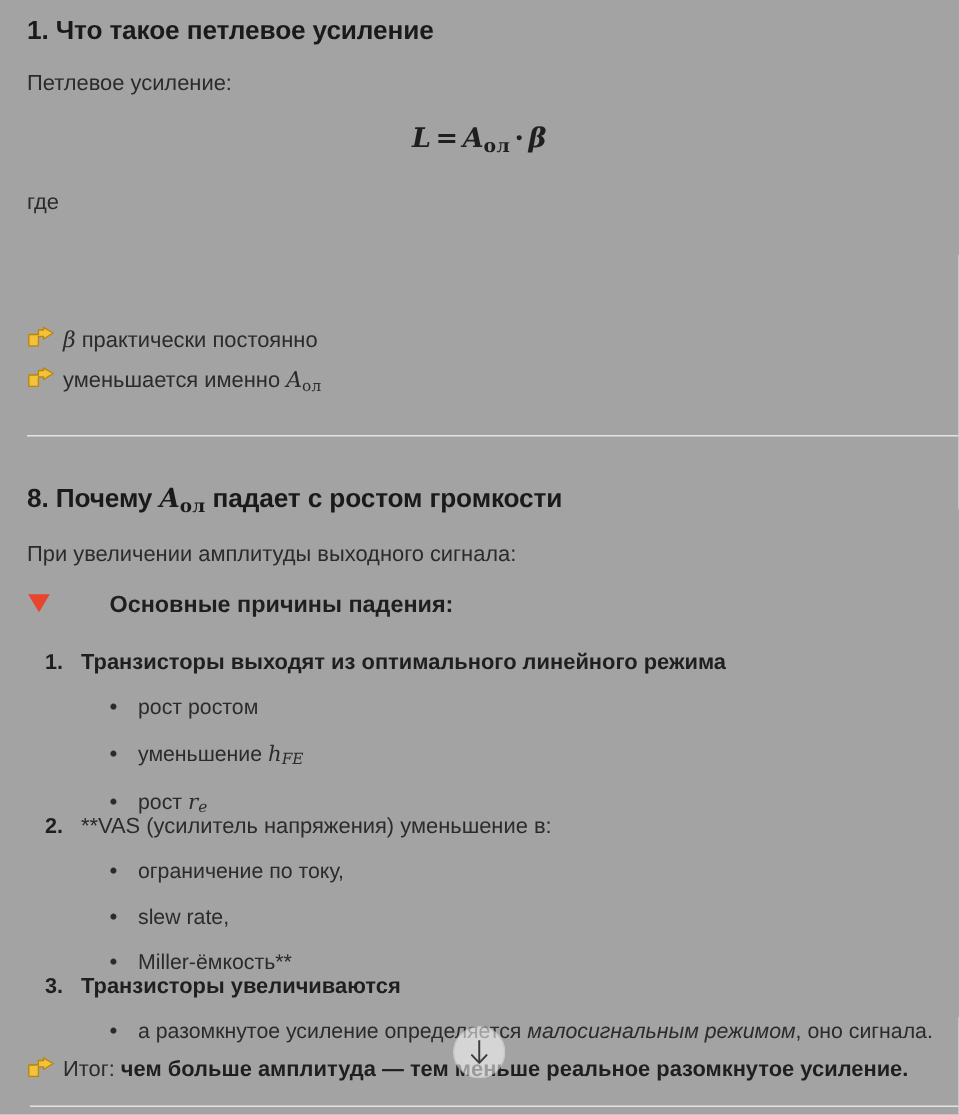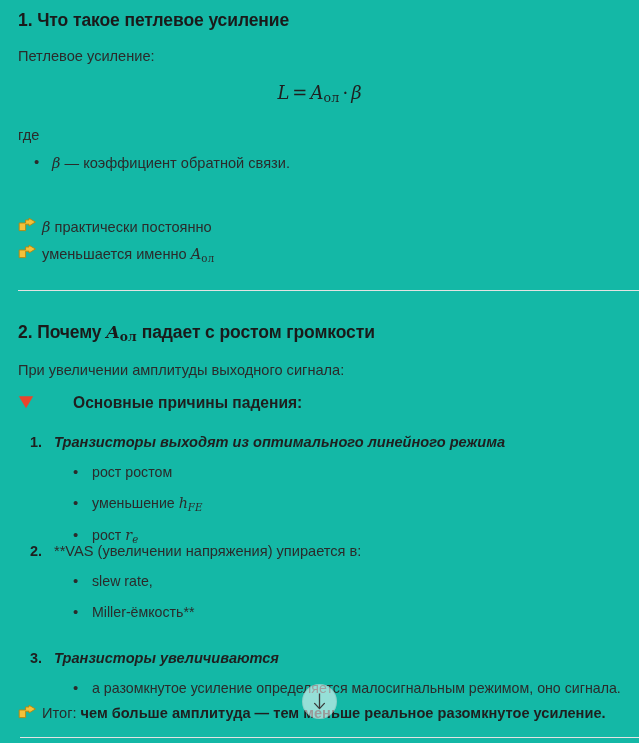--- a/index.html
+++ b/index.html
@@ -14,21 +14,21 @@
     overflow: hidden;
     font-family: "Liberation Sans", "DejaVu Sans", sans-serif;
     color: #1f1f1f;
     -webkit-font-smoothing: antialiased;
   }
 
   #page {
     position: relative;
     width: 639px;
     height: 743px;
-    background: #14b8a6;
+    background: #a3a3a3;
     padding: 0 14px 0 18px;
   }
 
   
   h2.section-heading {
     font-size: 17.5px;
     font-weight: bold;
     color: #1a1a1a;
     margin: 0;
     padding: 0;
@@ -67,20 +67,21 @@
   .math .beta {
     font-family: "DejaVu Serif", "Liberation Serif", serif;
     font-style: italic;
   }
 
   .display-formula {
     text-align: center;
     font-size: 18px;
     margin: 0;
     padding: 0;
+    font-weight: bold;
   }
   .display-formula .math { font-size: 18px; }
 
   
   ul.bullets {
     list-style: none;
     margin: 0;
     padding: 0;
   }
   ul.bullets > li {
@@ -137,21 +138,21 @@
     color: #2b2b2b;
   }
   ol.numbered > li.num-item > .num-marker {
     position: absolute;
     left: 12px;
     top: 0;
     font-weight: bold;
     font-size: 14.4px;
     color: #1f1f1f;
   }
-  .num-text-bold { font-weight: bold; color: #1f1f1f; font-style: italic; }
+  .num-text-bold { font-weight: bold; color: #1f1f1f; }
   .num-text-reg  { font-weight: normal; color: #2b2b2b; }
 
   
   .callout {
     display: flex;
     align-items: flex-start;
     font-size: 14.6px;
     color: #2b2b2b;
     line-height: 1.45;
   }
@@ -182,21 +183,21 @@
 
   
   hr.rule {
     border: 0;
     border-top: 1px solid #e3e3e3;
     margin: 0;
     height: 0;
   }
 
   .bold { font-weight: bold; color: #1f1f1f; }
-  .ital { }
+  .ital { font-style: italic; }
 
   
   .scroll-down-btn {
     position: absolute;
     left: 302px;
     top: 684px;
     width: 35px;
     height: 35px;
     border-radius: 50%;
     background: rgba(255,255,255,0.55);
@@ -222,23 +223,20 @@
 
   <div class="display-formula abs" style="left:18px; top:82px; width:603px;">
     <span class="math">
       <span>L</span><span class="op">=</span><span>A</span><span class="sub">ол</span><span class="op">·</span><span class="beta">β</span>
     </span>
   </div>
 
   <p class="para abs" style="left:18px; top:125px;">где</p>
 
   <ul class="bullets abs" style="left:18px; top:152px; width:560px;">
-    <li>
-      <span class="math beta">β</span><span> — коэффициент обратной связи.</span>
-    </li>
   </ul>
 
   <div class="callout abs" style="left:18px; top:216px; width:560px;">
     <span class="emoji-hand">
       <svg width="19" height="16" viewBox="0 0 19 16" aria-hidden="true">
         <path d="M1.2 6.0 L7.6 6.0 L7.6 3.0 L11.0 3.0 L11.0 1.2 L17.4 5.0 L11.0 9.0 L11.0 7.2 L7.6 7.2 L7.6 13.6 L1.2 13.6 Z" fill="#f3c13a" stroke="#b8860b" stroke-width="0.9" stroke-linejoin="round"></path>
       </svg>
     </span>
     <span class="callout-text"><span class="math beta">β</span><span> практически постоянно</span></span>
   </div>
@@ -247,21 +245,21 @@
     <span class="emoji-hand">
       <svg width="19" height="16" viewBox="0 0 19 16" aria-hidden="true">
         <path d="M1.2 6.0 L7.6 6.0 L7.6 3.0 L11.0 3.0 L11.0 1.2 L17.4 5.0 L11.0 9.0 L11.0 7.2 L7.6 7.2 L7.6 13.6 L1.2 13.6 Z" fill="#f3c13a" stroke="#b8860b" stroke-width="0.9" stroke-linejoin="round"></path>
       </svg>
     </span>
     <span class="callout-text"><span>уменьшается именно </span><span class="math"><span>A</span><span class="sub">ол</span></span></span>
   </div>
 
   <hr class="rule abs" style="left:18px; top:290px; width:621px;">
 
-  <h2 class="section-heading abs" style="left:18px; top:321px;"><span>2. Почему </span><span class="math"><span>A</span><span class="sub">ол</span></span><span> падает с ростом громкости</span></h2>
+  <h2 class="section-heading abs" style="left:18px; top:321px;"><span>8. Почему </span><span class="math"><span>A</span><span class="sub">ол</span></span><span> падает с ростом громкости</span></h2>
 
   <p class="para abs" style="left:18px; top:360px;">При увеличении амплитуды выходного сигнала:</p>
 
   <div class="tri-heading abs" style="left:18px; top:394px;gap:29px;">
     <span class="emoji-tri">
       <svg width="16" height="14" viewBox="0 0 16 14" aria-hidden="true">
         <polygon points="0.8,1.2 15.2,1.2 8,13.2" fill="#e8452c"></polygon>
       </svg>
     </span>
     <span>Основные причины падения:</span>
@@ -284,24 +282,27 @@
       <li>
         <span>рост </span><span class="math"><span>r</span><span class="subi">e</span></span>
       </li>
     </ul>
   </div>
 
   <div class="abs" style="left:18px; top:541px; width:600px;">
     <ol class="numbered">
       <li class="num-item">
         <span class="num-marker">2.</span>
-        <span class="num-text-reg">**VAS (увеличении напряжения) упирается в:</span>
+        <span class="num-text-reg">**VAS (усилитель напряжения) уменьшение в:</span>
       </li>
     </ol>
     <ul class="sub-bullets" style="margin-top:9px; padding-left:44px;">
+      <li style="margin-bottom:10px;">
+        <span>ограничение по току,</span>
+      </li>
       <li style="margin-bottom:10px;">
         <span>slew rate,</span>
       </li>
       <li>
         <span>Miller-ёмкость**</span>
       </li>
     </ul>
   </div>
 
   <div class="abs" style="left:18px; top:648px; width:615px;">

